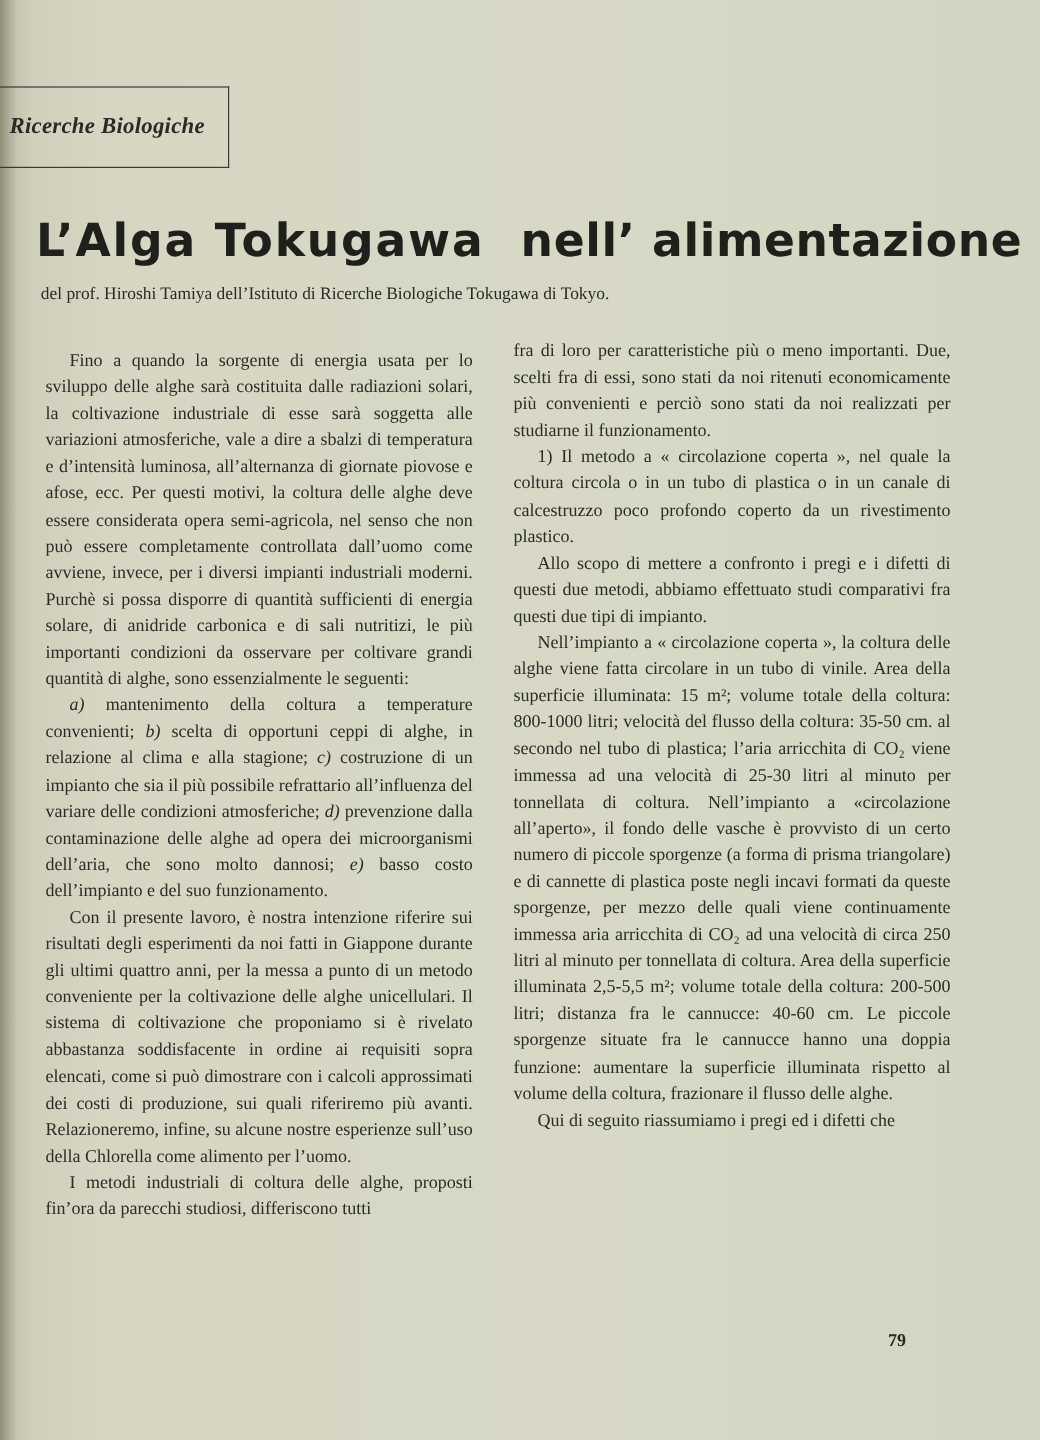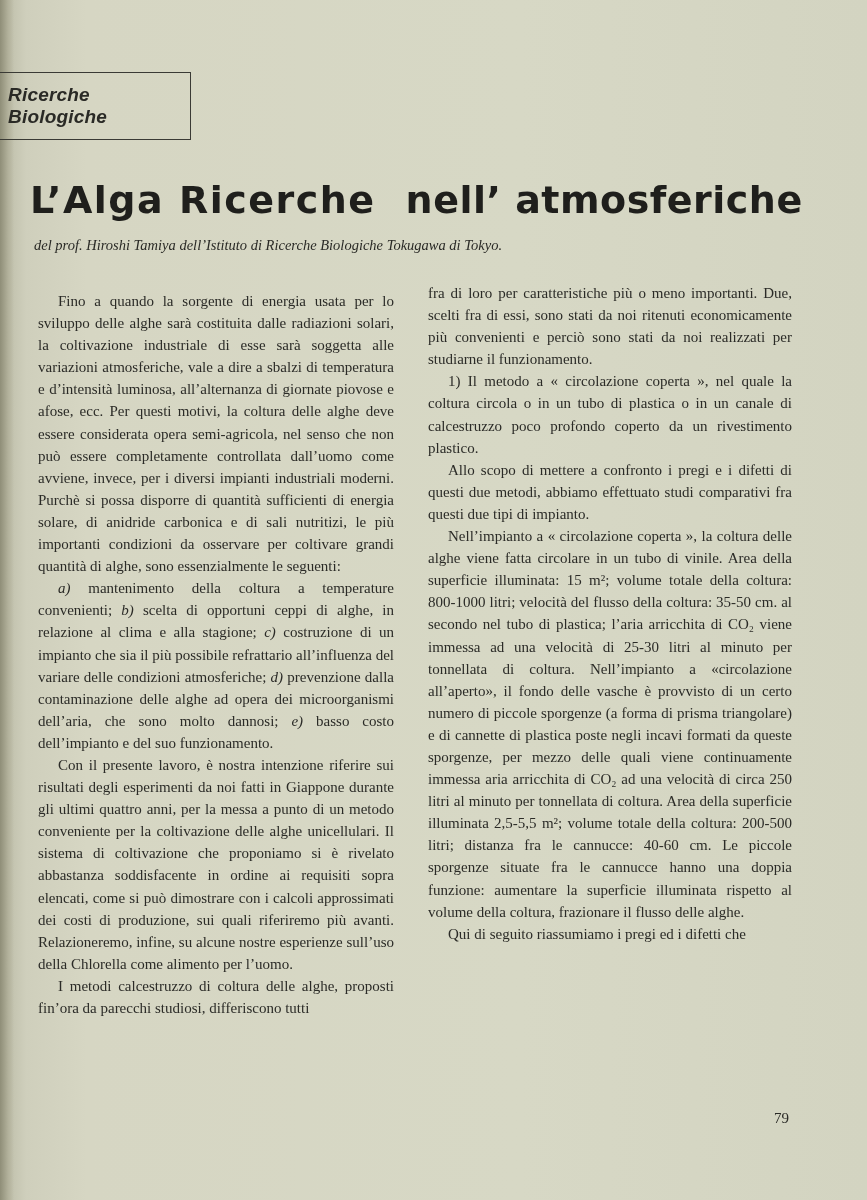--- a/index.html
+++ b/index.html
@@ -17,71 +17,71 @@
   .spine {
     position: absolute; left: 0; top: 0; width: 14px; height: 1200px;
     background: linear-gradient(90deg, #8f8e78 0%, #b3b29c 60%, rgba(0,0,0,0) 100%);
   }
   .section-box {
     position: absolute; left: 0; top: 72px; width: 190px; height: 66px;
     border: 1.5px solid #3a3a35; border-left: none;
     display: flex; align-items: center;
   }
   .section-label {
-    font-family: Liberation Sans, sans-serif; font-style: italic; font-weight: bold;
+    font-family: Liberation Serif, serif; font-style: italic; font-weight: bold;
     font-size: 19px; color: #2a2a26; padding-left: 8px; letter-spacing: 0.2px;
   }
   .title {
     position: absolute; left: 30px; top: 178px; width: 820px;
     font-family: "DejaVu Sans", sans-serif; font-weight: bold;
     font-size: 38px; letter-spacing: 1.5px; color: #1f1f1c;
     white-space: nowrap;
   }
   .title .t2 { margin-left: 30px; font-weight: bold; letter-spacing: 0.5px; }
   .byline {
     position: absolute; left: 34px; top: 237px; width: 820px;
-    font-style: italic; font-size: 14.5px; color: #2a2a26; white-space: nowrap;
+    font-size: 14.5px; color: #2a2a26; white-space: nowrap;
   }
   .col {
     position: absolute; top: 290px; font-size: 15px; line-height: 22.1px;
     text-align: justify; color: #2b2b27;
   }
   .col-left { left: 38px; width: 356px; }
   .col-right { left: 428px; width: 364px; top: 282px; }
   .col p { margin: 0; text-indent: 20px; }
   .col p.noindent { text-indent: 0; }
   .col p.subhead { font-style: italic; text-indent: 20px; margin-top: 1px; }
   .col p.item { text-indent: 20px; }
   .col .it { font-style: italic; }
   .pagenum {
-    position: absolute; left: 774px; top: 1110px;
-    font-size: 15px; font-weight: normal; color: #2a2a26;
+    position: absolute; left: 740px; top: 1110px;
+    font-size: 15px; font-weight: bold; color: #2a2a26;
   }
 </style>
 </head>
 <body>
 
 <div class="page">
   <div class="spine"></div>
 
   <div class="section-box">
     <span class="section-label">Ricerche Biologiche</span>
   </div>
 
   <div class="title">
-    <span>L’Alga Ricerche</span><span class="t2">nell’ atmosferiche</span>
+    <span>L’Alga Tokugawa</span><span class="t2">nell’ alimentazione</span>
   </div>
 
   <div class="byline">del prof. Hiroshi Tamiya dell’Istituto di Ricerche  Biologiche Tokugawa di Tokyo.</div>
 
   <div class="col col-left">
     <p>Fino a quando la sorgente di energia usata per lo sviluppo delle alghe sarà costituita dalle radiazioni solari, la coltivazione industriale di esse sarà soggetta alle variazioni atmosferiche, vale a dire a sbalzi di temperatura e d’intensità luminosa, all’alternanza di giornate piovose e afose, ecc. Per questi motivi, la coltura delle alghe deve essere considerata opera semi-agricola, nel senso che non può essere completamente controllata dall’uomo come avviene, invece, per i diversi impianti industriali moderni. Purchè si possa disporre di quantità sufficienti di energia solare, di anidride carbonica e di sali nutritizi, le più importanti condizioni da osservare per coltivare grandi quantità di alghe, sono essenzialmente le seguenti:</p>
     <p class="item"><span class="it">a)</span><span> mantenimento della coltura a temperature convenienti; </span><span class="it">b)</span><span> scelta di opportuni ceppi di alghe, in relazione al clima e alla stagione; </span><span class="it">c)</span><span> costruzione di un impianto che sia il più possibile refrattario all’influenza del variare delle condizioni atmosferiche; </span><span class="it">d)</span><span> prevenzione dalla contaminazione delle alghe ad opera dei microorganismi dell’aria, che sono molto dannosi; </span><span class="it">e)</span><span> basso costo dell’impianto e del suo funzionamento.</span></p>
     <p>Con il presente lavoro, è nostra intenzione riferire sui risultati degli esperimenti da noi fatti in Giappone durante gli ultimi quattro anni, per la messa a punto di un metodo conveniente per la coltivazione delle alghe unicellulari. Il sistema di coltivazione che proponiamo si è rivelato abbastanza soddisfacente in ordine ai requisiti sopra elencati, come si può dimostrare con i calcoli approssimati dei costi di produzione, sui quali riferiremo più avanti. Relazioneremo, infine, su alcune nostre esperienze sull’uso della Chlorella come alimento per l’uomo.</p>
-    <p>I metodi calcestruzzo di coltura delle alghe, proposti fin’ora da parecchi studiosi, differiscono tutti</p>
+    <p>I metodi industriali di coltura delle alghe, proposti fin’ora da parecchi studiosi, differiscono tutti</p>
   </div>
 
   <div class="col col-right">
     <p class="noindent">fra di loro per caratteristiche più o meno importanti. Due, scelti fra di essi, sono stati da noi ritenuti economicamente più convenienti e perciò sono stati da noi realizzati per studiarne il funzionamento.</p>
     <p>1) Il metodo a « circolazione coperta », nel quale la coltura circola o in un tubo di plastica o in un canale di calcestruzzo poco profondo coperto da un rivestimento plastico.</p>
     <p>Allo scopo di mettere a confronto i pregi e i difetti di questi due metodi, abbiamo effettuato studi comparativi fra questi due tipi di impianto.</p>
     <p>Nell’impianto a « circolazione coperta », la coltura delle alghe viene fatta circolare in un tubo di vinile. Area della superficie illuminata: 15 m²; volume totale della coltura: 800-1000 litri; velocità del flusso della coltura: 35-50 cm. al secondo nel tubo di plastica; l’aria arricchita di CO₂ viene immessa ad una velocità di 25-30 litri al minuto per tonnellata di coltura. Nell’impianto a «circolazione all’aperto», il fondo delle vasche è provvisto di un certo numero di piccole sporgenze (a forma di prisma triangolare) e di cannette di plastica poste negli incavi formati da queste sporgenze, per mezzo delle quali viene continuamente immessa aria arricchita di CO₂ ad una velocità di circa 250 litri al minuto per tonnellata di coltura. Area della superficie illuminata 2,5-5,5 m²; volume totale della coltura: 200-500 litri; distanza fra le cannucce: 40-60 cm. Le piccole sporgenze situate fra le cannucce hanno una doppia funzione: aumentare la superficie illuminata rispetto al volume della coltura, frazionare il flusso delle alghe.</p>
     <p>Qui di seguito riassumiamo i pregi ed i difetti che</p>
   </div>
 

